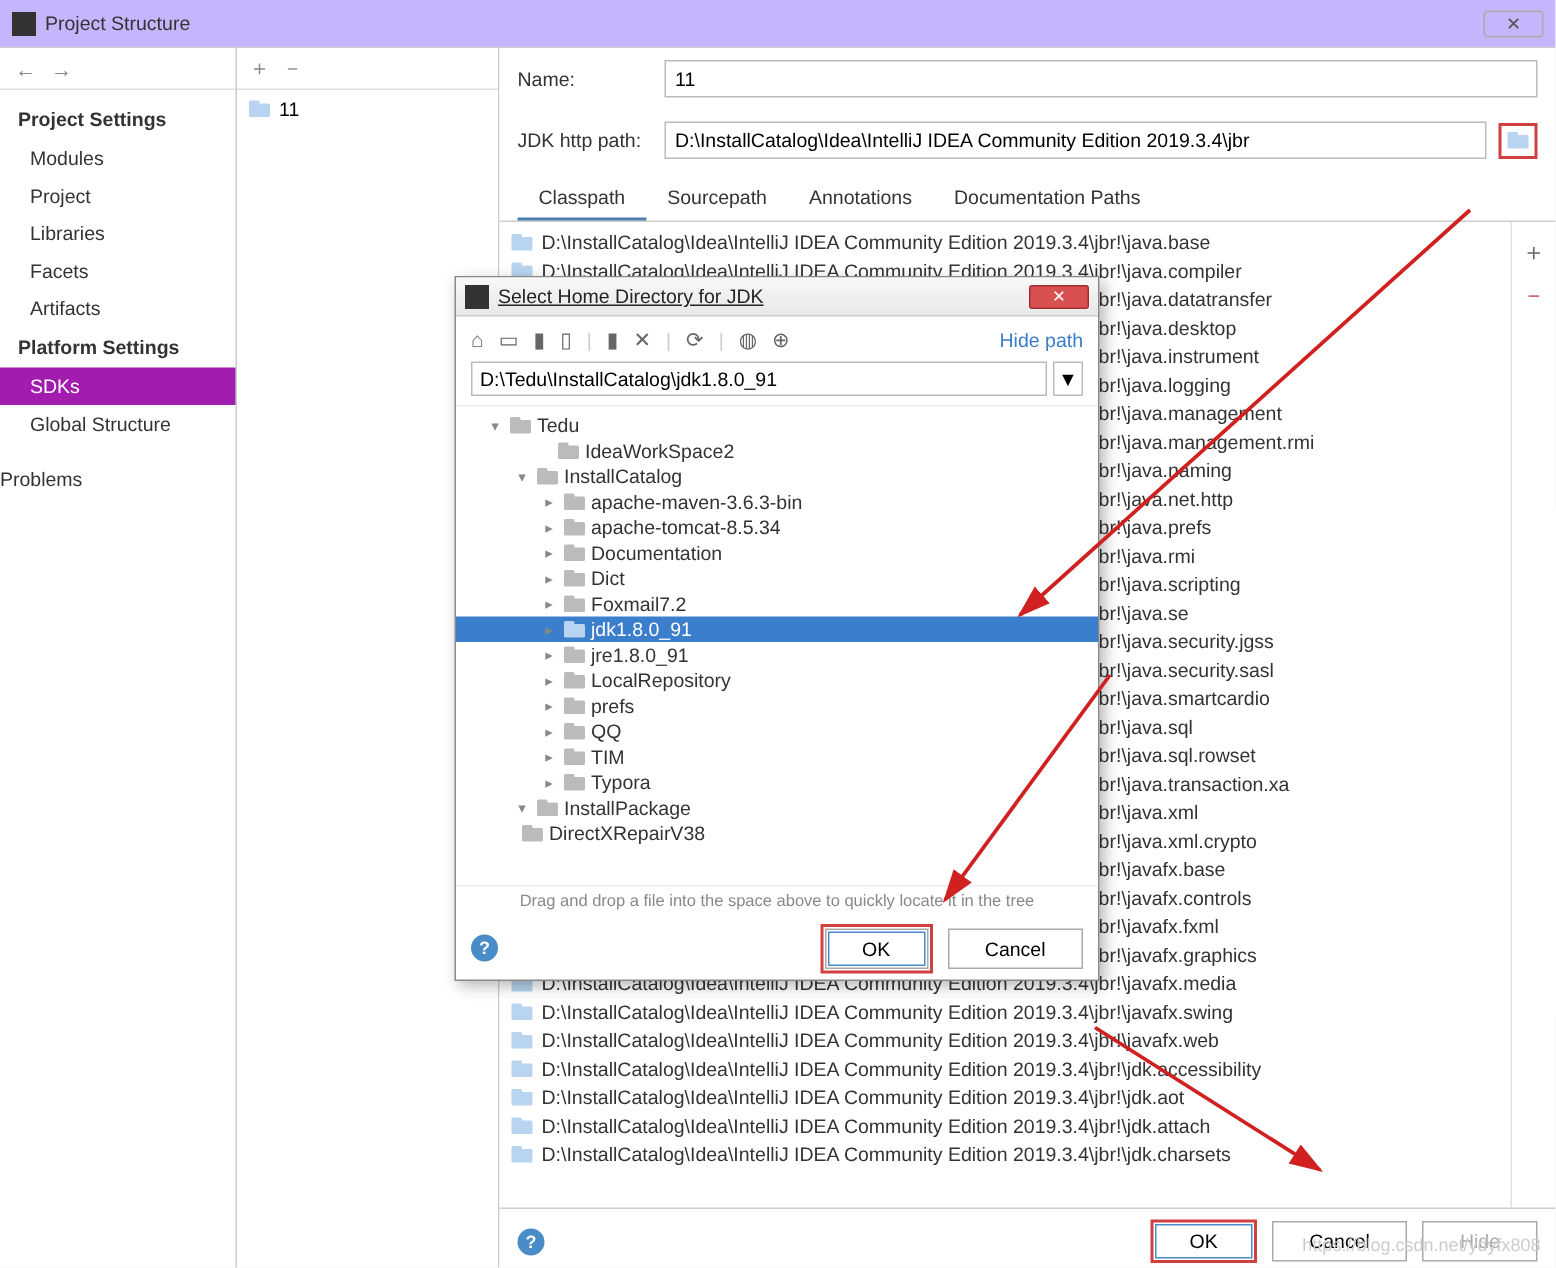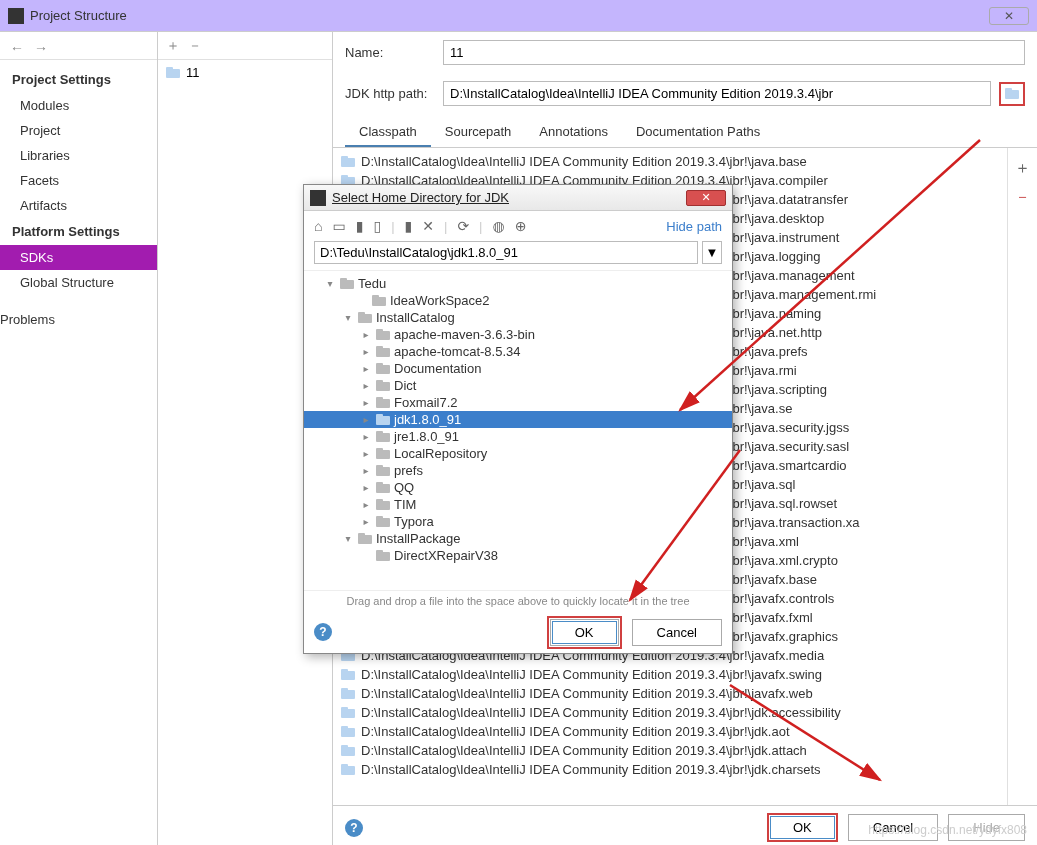--- a/index.html
+++ b/index.html
@@ -389,21 +389,21 @@
       <div class="tree-item" style="padding-left: 56px;">
         <span class="expander">▸</span>
         <span class="folder-icon gray" style="margin:0 4px"></span>
         <span>Typora</span>
       </div>
       <div class="tree-item" style="padding-left: 38px;">
         <span class="expander">▾</span>
         <span class="folder-icon gray" style="margin:0 4px"></span>
         <span>InstallPackage</span>
       </div>
-      <div class="tree-item" style="padding-left: 56px;">
+      <div class="tree-item" style="padding-left: 28px;">
         <span class="expander"></span>
         <span class="folder-icon gray" style="margin:0 4px"></span>
         <span>DirectXRepairV38</span>
       </div>
     </div>
   <div class="tree-help">Drag and drop a file into the space above to quickly locate it in the tree</div>
   <div class="modal-buttons">
     <div class="help-icon">?</div>
     <span style="border:2px solid #d04040;padding:1px;">
       <button class="btn" style="outline:1px solid #4a8cc7;outline-offset:-3px">OK</button>

